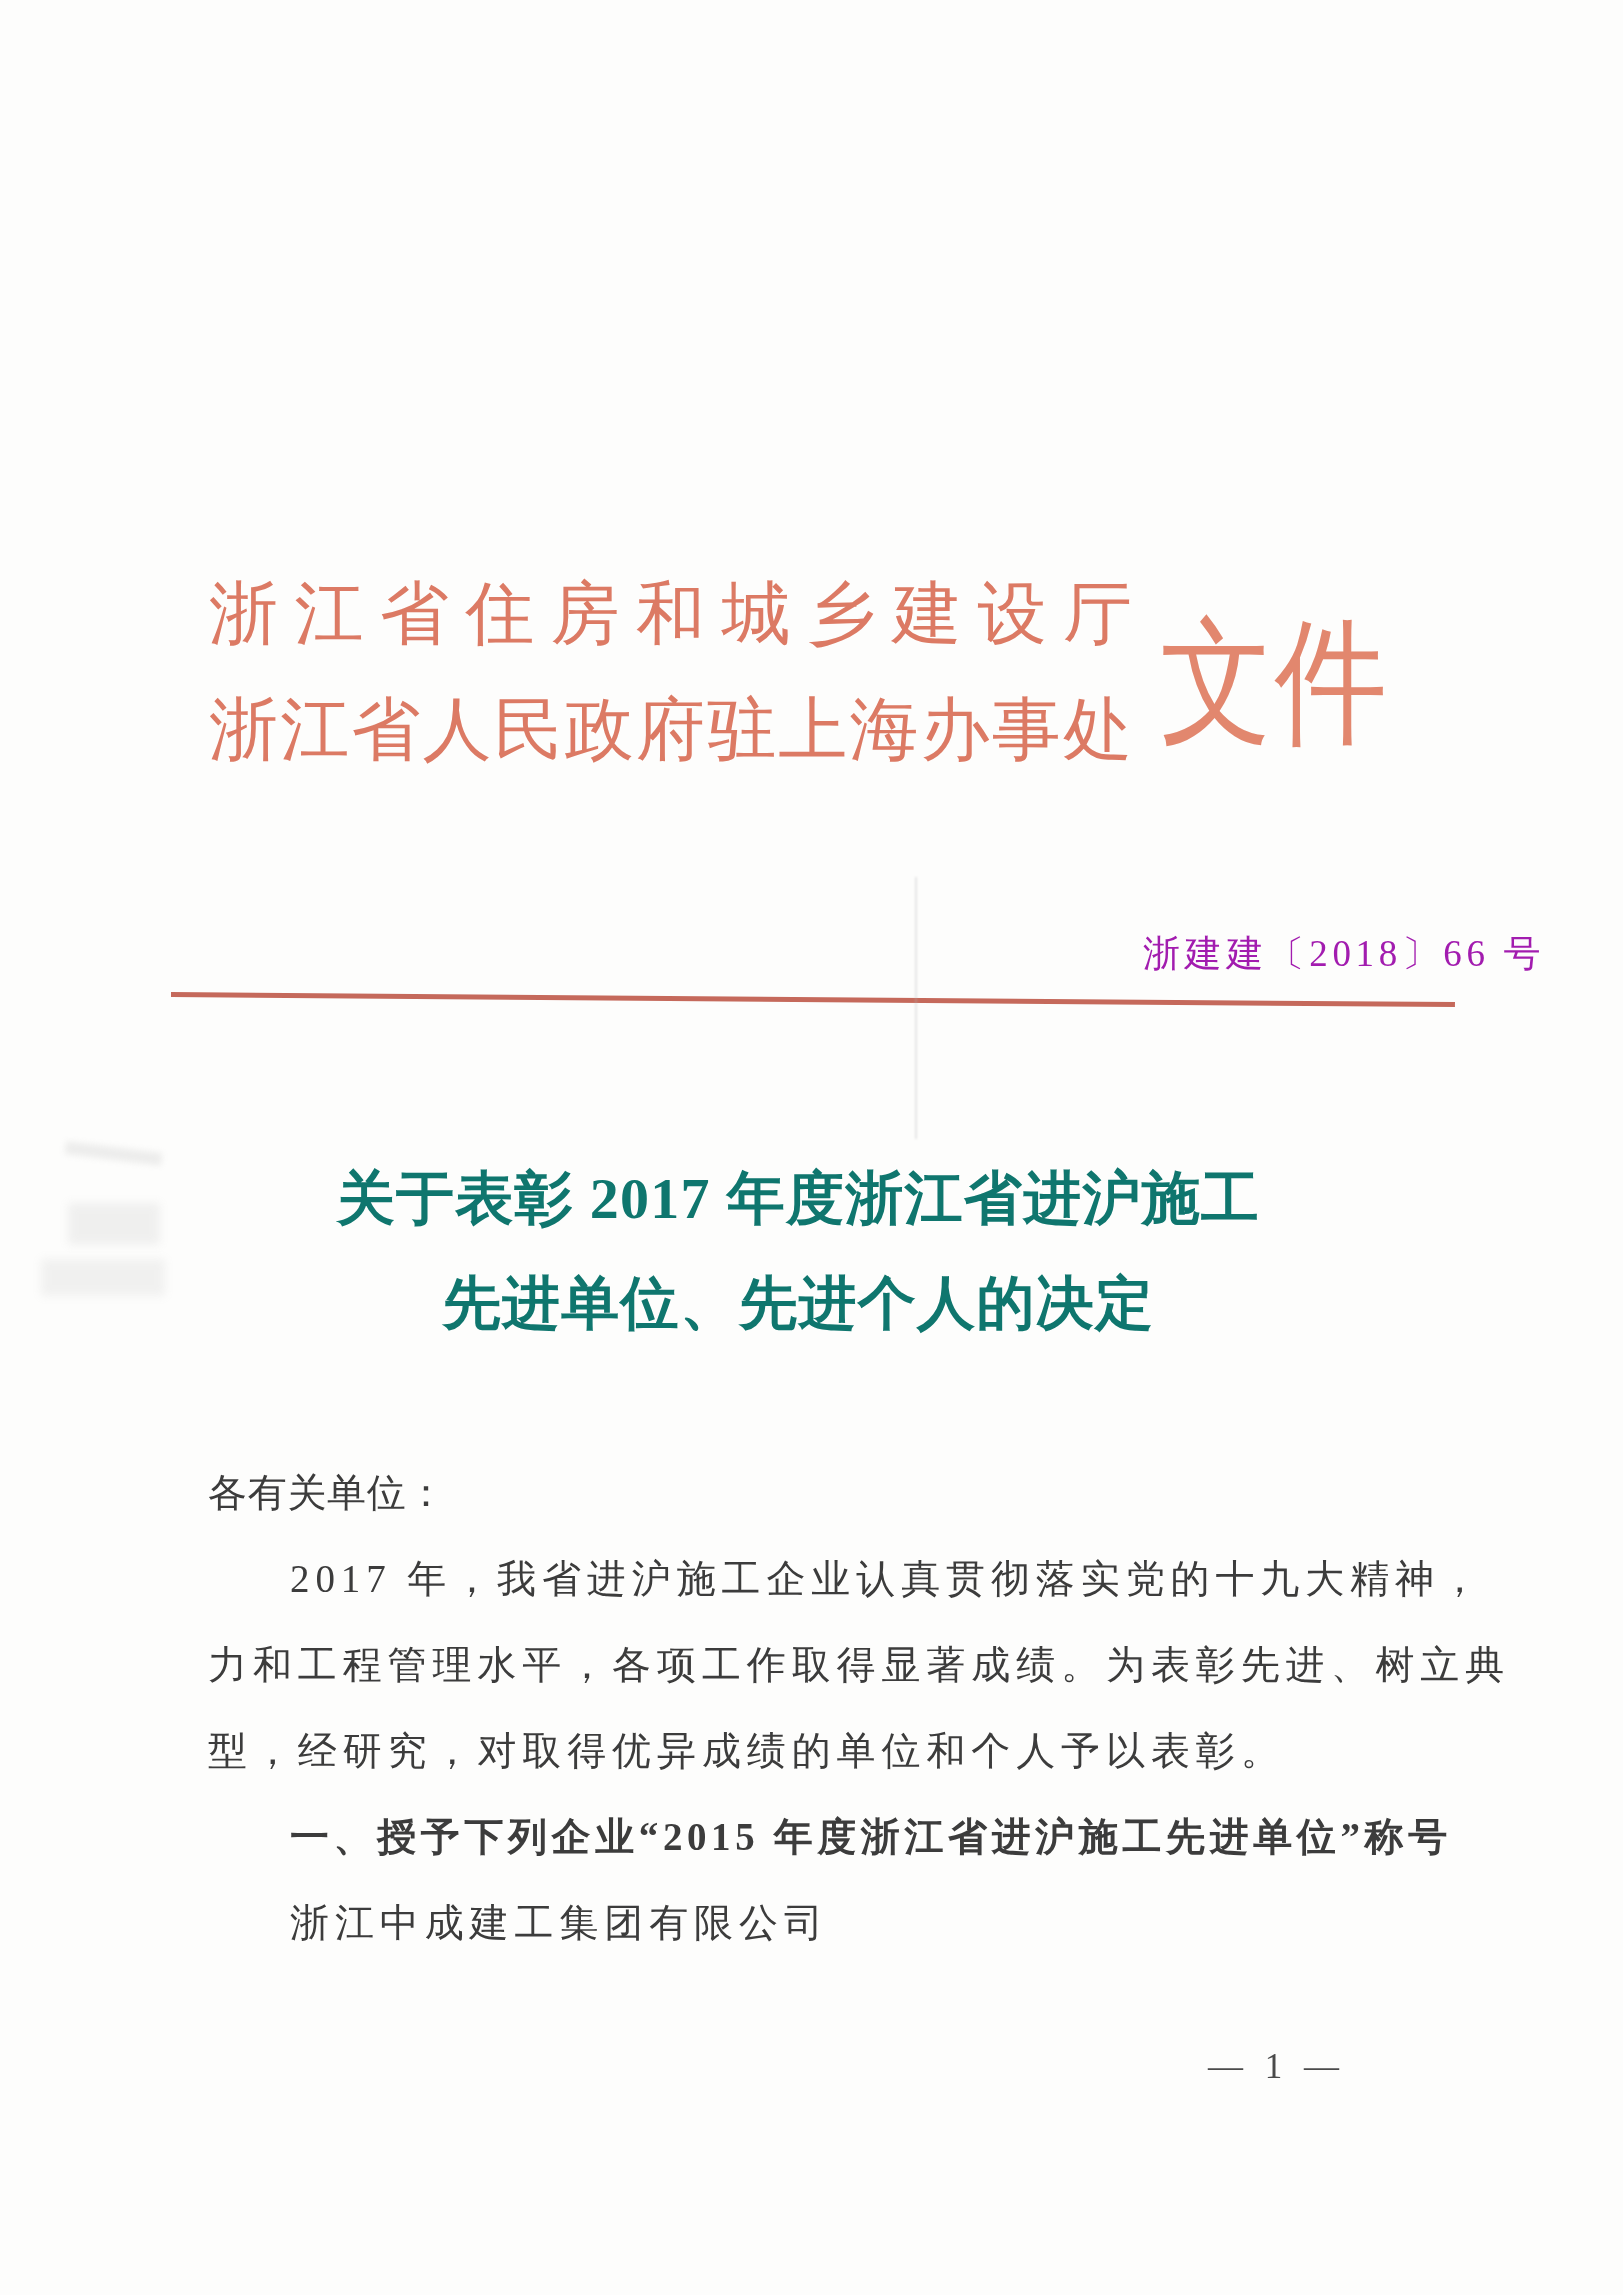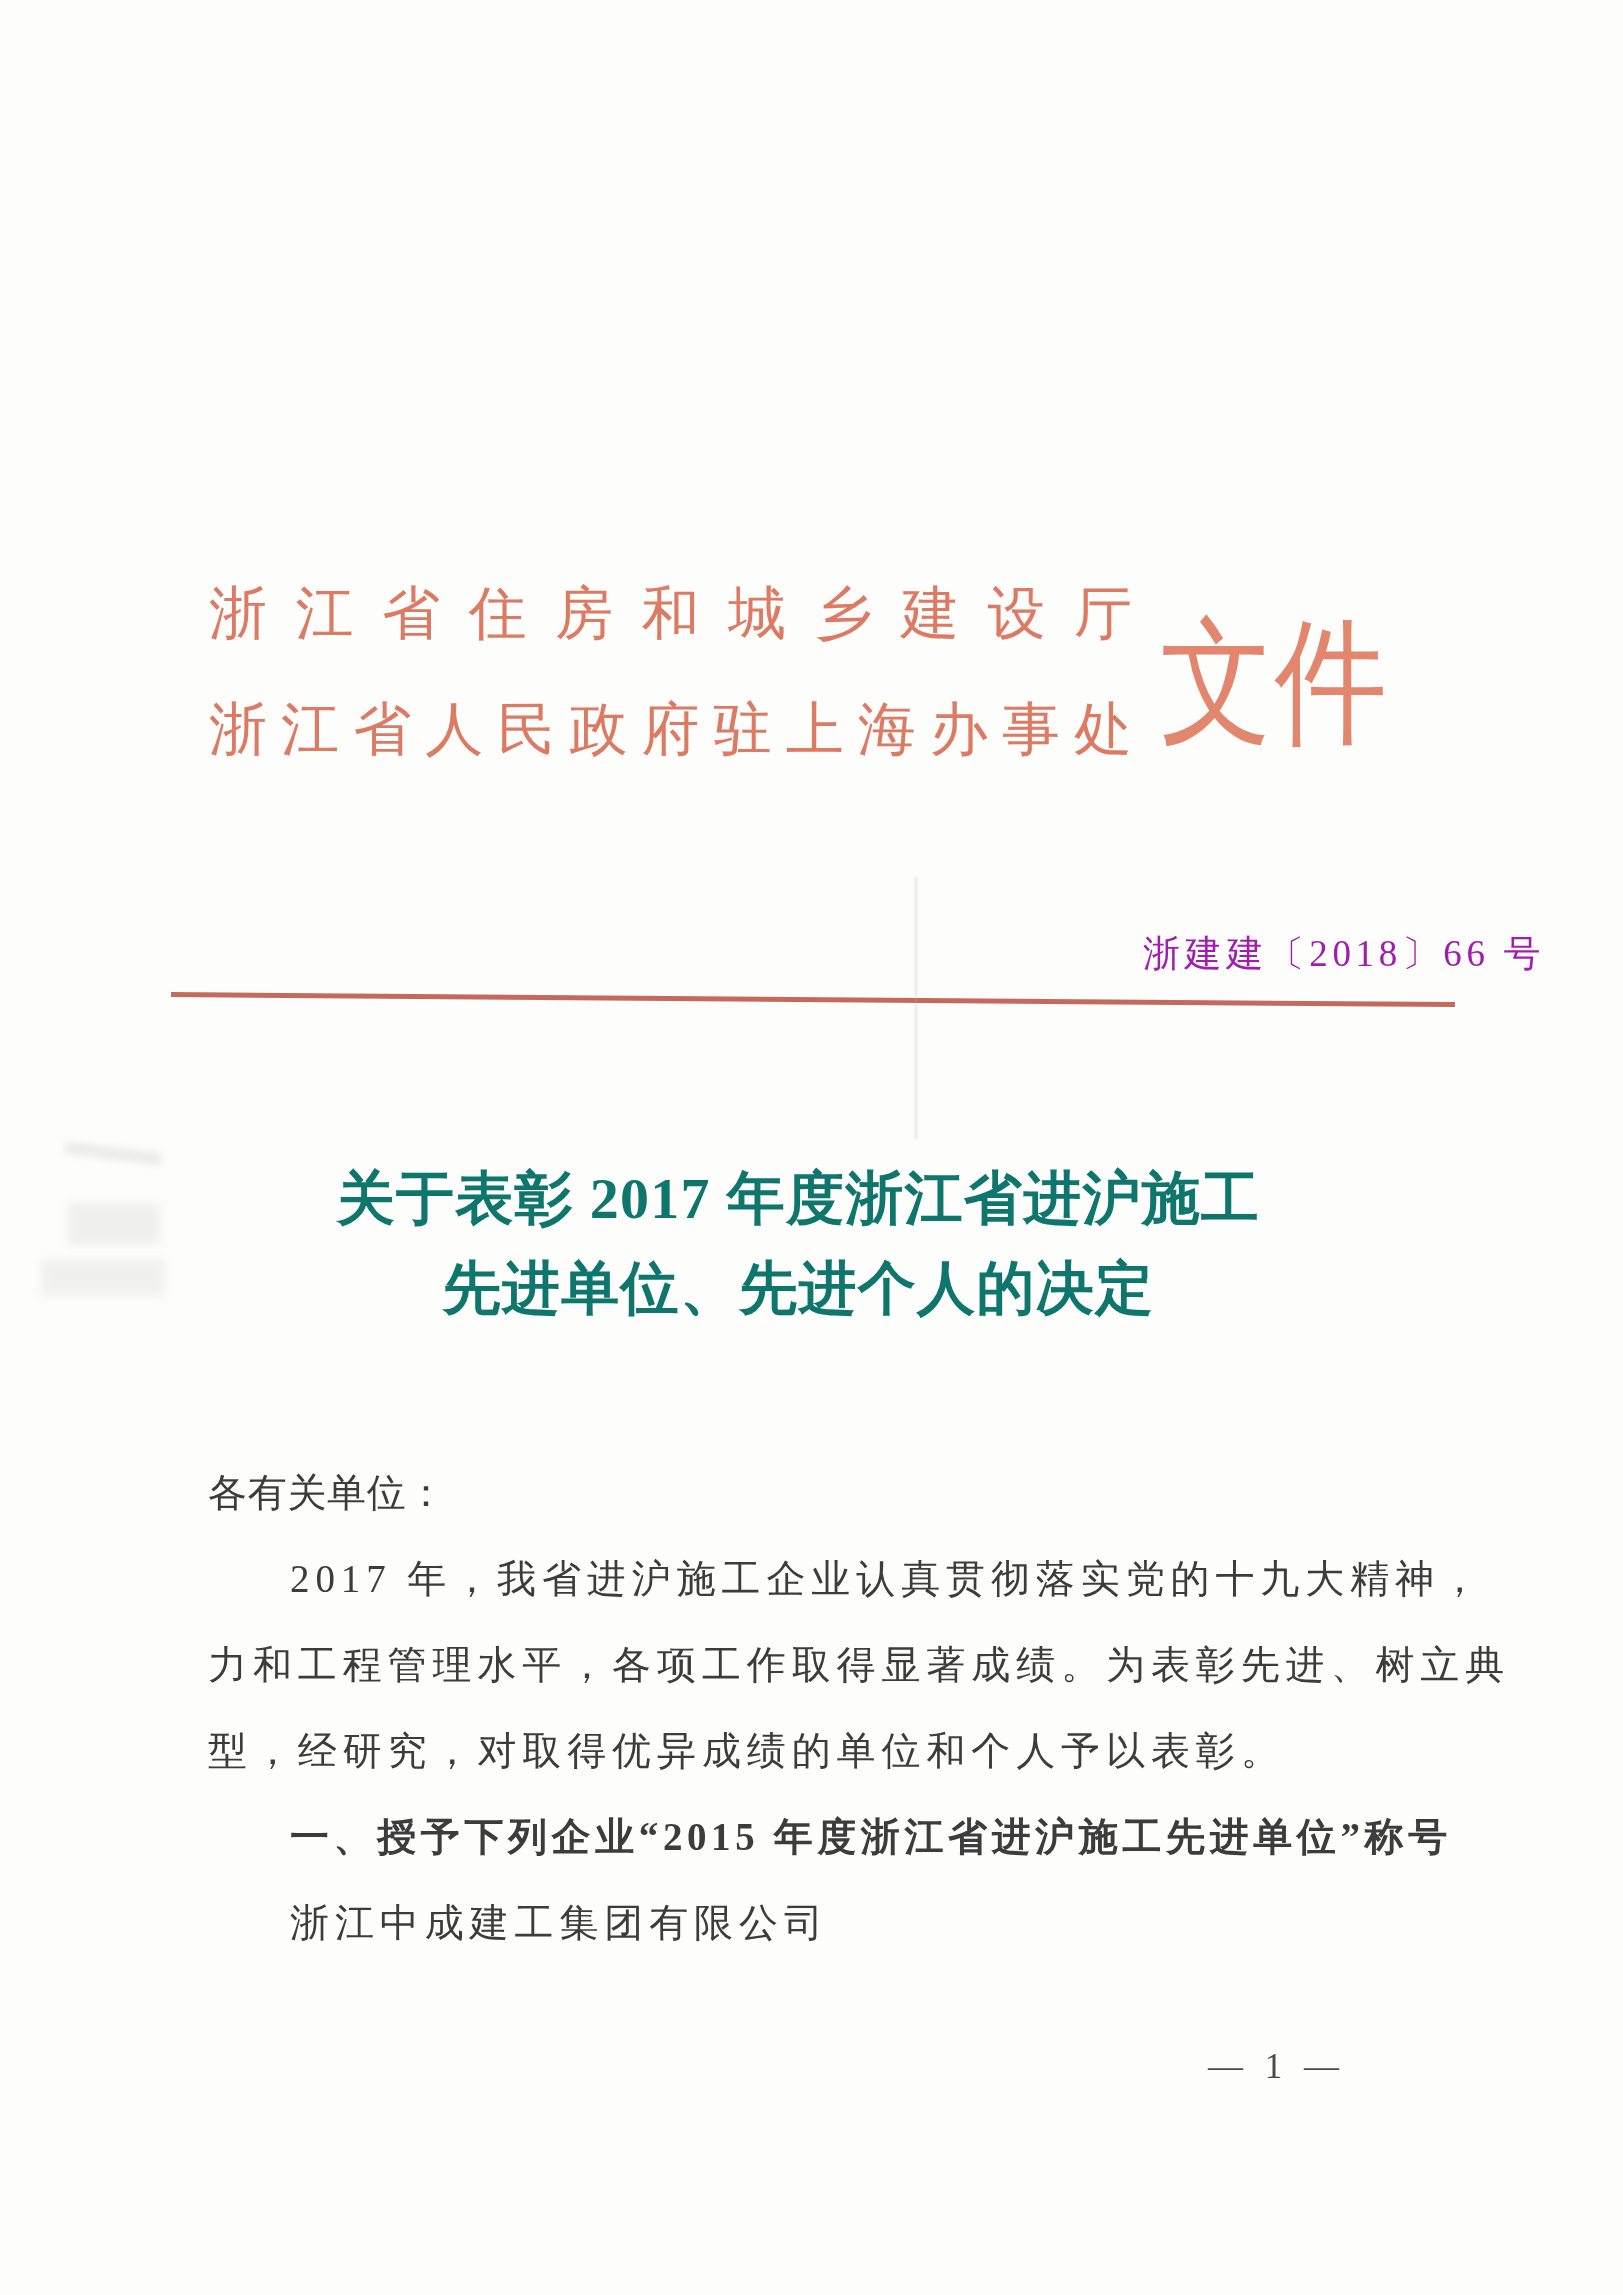--- a/index.html
+++ b/index.html
@@ -13,21 +13,21 @@
     font-family: "Liberation Serif", "DejaVu Serif", serif;
   }
 
   
   .org-names {
     position: absolute;
     left: 209px;
     top: 556px;
     width: 923px;
     color: #dc7a64;
-    font-size: 58px;
+    font-size: 69px;
     line-height: 116px;
     font-weight: 400;
   }
   .org-line {
     display: block;
     text-align: justify;
     text-align-last: justify;
     white-space: nowrap;
   }
   .doc-type {
@@ -73,21 +73,21 @@
     left: 0;
     top: 1170px;
     width: 1597px;
     text-align: center;
     font-size: 58px;
     font-weight: 700;
     color: #0f766e;
     letter-spacing: 1.3px;
   }
   .title-line { display: block; line-height: 1; }
-  .title-line + .title-line { margin-top: 32px; }
+  .title-line + .title-line { margin-top: 47px; }
 
   
   .body-block {
     position: absolute;
     left: 208px;
     top: 1450px;
     width: 1270px;
     font-size: 39px;
     line-height: 86px;
     color: #3c3c3c;

